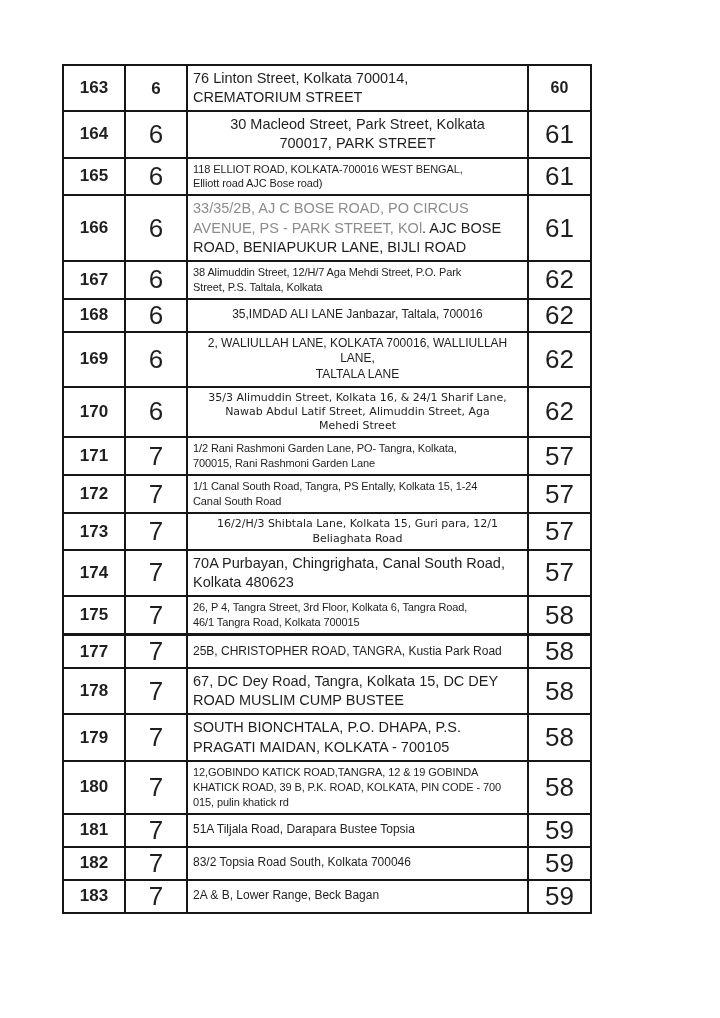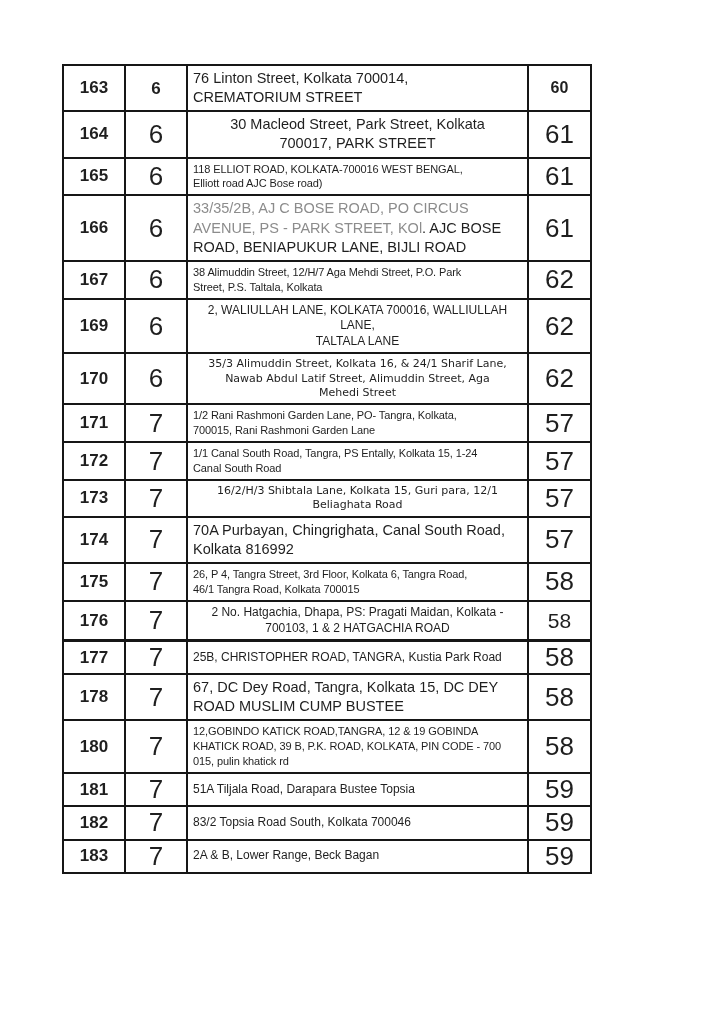--- a/index.html
+++ b/index.html
@@ -79,20 +79,26 @@
           <td class="c-value">61</td>
         </tr>
         <tr>
           <td class="c-serial">167</td>
           <td class="c-ward">6</td>
           <td class="c-addr sz-sm">38 Alimuddin Street, 12/H/7 Aga Mehdi Street, P.O. Park
 Street, P.S. Taltala, Kolkata</td>
           <td class="c-value">62</td>
         </tr>
         <tr>
+          <td class="c-serial">168</td>
+          <td class="c-ward">6</td>
+          <td class="c-addr sz-md al-c">35,IMDAD ALI LANE Janbazar, Taltala, 700016</td>
+          <td class="c-value">62</td>
+        </tr>
+        <tr>
           <td class="c-serial">169</td>
           <td class="c-ward">6</td>
           <td class="c-addr sz-md al-c">2, WALIULLAH LANE, KOLKATA 700016, WALLIULLAH LANE,
 TALTALA LANE</td>
           <td class="c-value">62</td>
         </tr>
         <tr>
           <td class="c-serial">170</td>
           <td class="c-ward">6</td>
           <td class="c-addr sz-md al-c alt">35/3 Alimuddin Street, Kolkata 16, &amp; 24/1 Sharif Lane,
@@ -118,48 +124,48 @@
           <td class="c-serial">173</td>
           <td class="c-ward">7</td>
           <td class="c-addr sz-md al-c alt">16/2/H/3 Shibtala Lane, Kolkata 15, Guri para, 12/1
 Beliaghata Road</td>
           <td class="c-value">57</td>
         </tr>
         <tr>
           <td class="c-serial">174</td>
           <td class="c-ward">7</td>
           <td class="c-addr sz-lg">70A Purbayan, Chingrighata, Canal South Road,
-Kolkata 816992</td>
+Kolkata 480623</td>
           <td class="c-value">57</td>
         </tr>
         <tr>
           <td class="c-serial">175</td>
           <td class="c-ward">7</td>
           <td class="c-addr sz-sm">26, P 4, Tangra Street, 3rd Floor, Kolkata 6, Tangra Road,
 46/1 Tangra Road, Kolkata 700015</td>
           <td class="c-value">58</td>
-        </tr>
-        <tr>
-          <td class="c-serial">176</td>
-          <td class="c-ward">7</td>
-          <td class="c-addr sz-md al-c">2 No. Hatgachia, Dhapa, PS: Pragati Maidan, Kolkata -
-700103, 1 &amp; 2 HATGACHIA ROAD</td>
-          <td class="c-value no-sides val-sm">58</td>
         </tr>
         <tr class="thick-top">
           <td class="c-serial">177</td>
           <td class="c-ward">7</td>
           <td class="c-addr sz-md">25B, CHRISTOPHER ROAD, TANGRA, Kustia Park Road</td>
           <td class="c-value">58</td>
         </tr>
         <tr>
           <td class="c-serial">178</td>
           <td class="c-ward">7</td>
           <td class="c-addr sz-lg">67, DC Dey Road, Tangra, Kolkata 15, DC DEY
 ROAD MUSLIM CUMP BUSTEE</td>
+          <td class="c-value">58</td>
+        </tr>
+        <tr>
+          <td class="c-serial">179</td>
+          <td class="c-ward">7</td>
+          <td class="c-addr sz-lg">SOUTH BIONCHTALA, P.O. DHAPA, P.S.
+PRAGATI MAIDAN, KOLKATA - 700105</td>
           <td class="c-value">58</td>
         </tr>
         <tr>
           <td class="c-serial">180</td>
           <td class="c-ward">7</td>
           <td class="c-addr sz-sm">12,GOBINDO KATICK ROAD,TANGRA, 12 &amp; 19 GOBINDA
 KHATICK ROAD, 39 B, P.K. ROAD, KOLKATA, PIN CODE - 700
 015,  pulin khatick rd</td>
           <td class="c-value">58</td>
         </tr>

